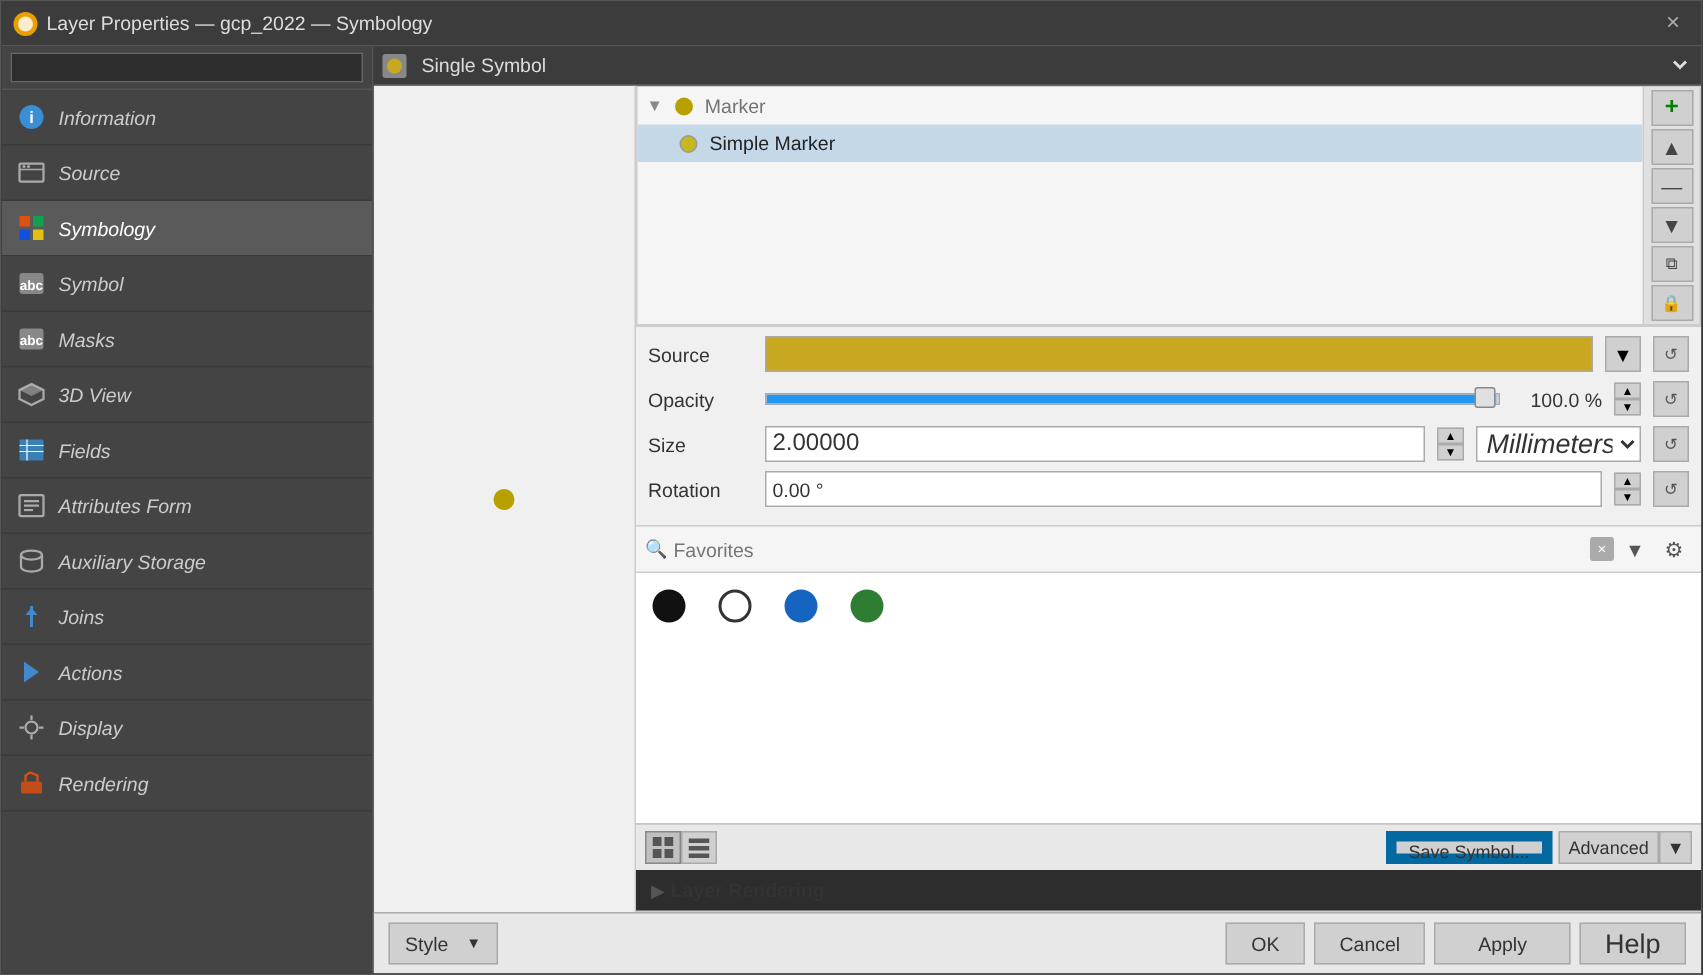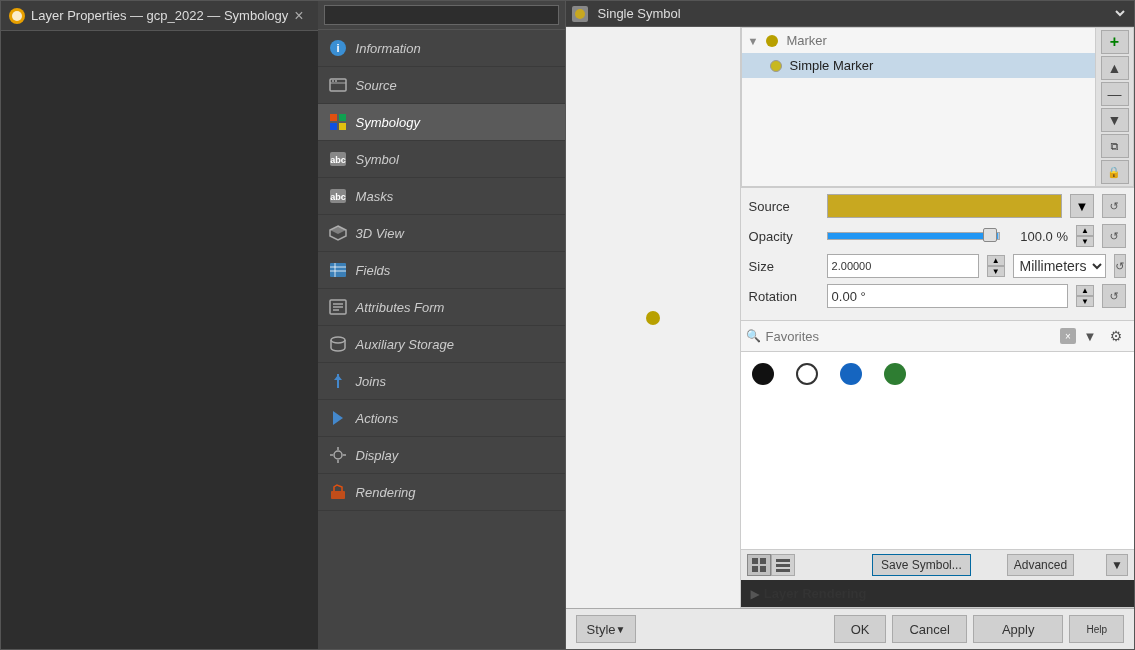--- a/index.html
+++ b/index.html
@@ -1,18 +1,18 @@
 <!DOCTYPE html>
 <html><head>
   <meta charset="utf-8">
   <style>
     * { box-sizing: border-box; margin: 0; padding: 0; }
     body { font-family: 'Segoe UI', Arial, sans-serif; font-size: 13px; background: #3c3c3c; width: 1135px; height: 650px; overflow: hidden; }
 
-    .window { width: 1135px; height: 650px; background: #2d2d2d; display: flex; flex-direction: row; border: 1px solid #555; }
+    .window { width: 1135px; height: 650px; background: #2d2d2d; display: flex; flex-direction: column; border: 1px solid #555; }
 
     .titlebar { background: #3c3c3c; height: 30px; display: flex; align-items: center; padding: 0 8px; justify-content: space-between; border-bottom: 1px solid #555; flex-shrink: 0; }
     .titlebar-left { display: flex; align-items: center; gap: 6px; }
     .titlebar-icon { width: 16px; height: 16px; background: #e8a000; border-radius: 50%; display: flex; align-items: center; justify-content: center; }
     .titlebar-title { color: #ddd; font-size: 13px; }
     .titlebar-close { color: #aaa; font-size: 16px; cursor: pointer; padding: 2px 6px; }
 
     .content { display: flex; flex: 1; overflow: hidden; }
 
     
@@ -30,52 +30,52 @@
     .top-dropdown { flex: 1; background: #3c3c3c; border: none; color: #ddd; font-size: 13px; outline: none; }
     .symbol-layer-item { display: flex; align-items: center; gap: 4px; padding: 3px 4px; cursor: pointer; }
     .symbol-layer-item.selected { background: #c5d8e8; }
     .sym-btn { width: 28px; height: 24px; background: #d0d0d0; border: 1px solid #aaa; display: flex; align-items: center; justify-content: center; cursor: pointer; font-size: 14px; color: #444; }
 
     .prop-row { display: flex; align-items: center; margin-bottom: 6px; gap: 8px; }
     .prop-label { width: 70px; font-size: 13px; color: #333; flex-shrink: 0; }
     .color-swatch { flex: 1; height: 24px; background: #c8a820; border: 1px solid #aaa; cursor: pointer; }
     .color-dropdown { width: 24px; height: 24px; background: #d0d0d0; border: 1px solid #aaa; display: flex; align-items: center; justify-content: center; cursor: pointer; }
 
-    .size-input { flex: 1; height: 24px; border: 1px solid #aaa; background: white; padding: 2px 4px; font-size: 11px; color: #333; }
-    .unit-select { width: 110px; height: 24px; border: 1px solid #aaa; background: white; font-size: 14px; color: #333; padding: 0 2px; }
+    .size-input { flex: 1; height: 24px; border: 1px solid #aaa; background: white; padding: 2px 4px; font-size: 16px; color: #333; }
+    .unit-select { width: 110px; height: 24px; border: 1px solid #aaa; background: white; font-size: 18px; color: #333; padding: 0 2px; font-style: italic; }
 
     .rotation-input { flex: 1; height: 24px; border: 1px solid #aaa; background: white; padding: 2px 4px; font-size: 13px; color: #333; }
 
     
     .favorites-bar { display: flex; align-items: center; gap: 4px; padding: 3px 6px; background: #f5f5f5; border-top: 1px solid #ccc; border-bottom: 1px solid #ccc; flex-shrink: 0; }
     .favorites-search-icon { color: #888; font-size: 12px; }
     .favorites-input { flex: 1; border: none; background: transparent; font-size: 13px; color: #333; outline: none; }
     .favorites-clear { width: 16px; height: 16px; background: #aaa; border-radius: 2px; display: flex; align-items: center; justify-content: center; color: white; font-size: 10px; cursor: pointer; }
     .favorites-dropdown { width: 20px; height: 20px; display: flex; align-items: center; justify-content: center; cursor: pointer; color: #555; }
     .favorites-settings { width: 24px; height: 24px; display: flex; align-items: center; justify-content: center; cursor: pointer; color: #555; font-size: 14px; }
     .view-btn { width: 24px; height: 22px; background: #d0d0d0; border: 1px solid #aaa; display: flex; align-items: center; justify-content: center; cursor: pointer; font-size: 12px; color: #444; }
     .view-btn.active { background: #c0c0c0; border-color: #888; }
-    .save-symbol-btn { margin-left: auto; margin-right: 4px; height: 22px; background: #d0d0d0; border: 1px solid #0369a1; padding: 0 8px; cursor: pointer; font-size: 12px; color: #333; }
-    .advanced-btn { height: 22px; background: #d0d0d0; border: 1px solid #aaa; padding: 0 6px; cursor: pointer; font-size: 12px; color: #333; display: flex; align-items: center; gap: 2px; margin-left: 32px; }
+    .save-symbol-btn { margin-left: auto; margin-right: 4px; height: 22px; background: #d0d0d0; border: 7px solid #0369a1; padding: 0 8px; cursor: pointer; font-size: 12px; color: #333; }
+    .advanced-btn { height: 22px; background: #d0d0d0; border: 1px solid #aaa; padding: 0 6px; cursor: pointer; font-size: 12px; color: #333; display: flex; align-items: center; gap: 2px; }
     .view-toggle-row { display: flex; align-items: center; width: 100%; }
 
     
     .layer-rendering { padding: 6px 10px; display: flex; align-items: center; gap: 4px; border-bottom: 1px solid #ccc; }
     .expand-arrow { color: #555; font-size: 12px; }
     .layer-rendering-label { font-size: 13px; font-weight: bold; color: #333; }
 
     
     .dialog-footer { display: flex; align-items: center; padding: 6px 10px; background: #e8e8e8; border-top: 1px solid #aaa; gap: 6px; }
-    .style-btn { height: 28px; background: #d0d0d0; border: 1px solid #aaa; padding: 0 10px; cursor: pointer; font-size: 13px; color: #333; display: flex; align-items: center; gap: 0; }
+    .style-btn { height: 28px; background: #d0d0d0; border: 1px solid #aaa; padding: 0 10px; cursor: pointer; font-size: 13px; color: #333; display: flex; align-items: center; gap: 12px; }
     .style-arrow { font-size: 10px; }
     .spacer { flex: 1; }
     .ok-btn { height: 28px; background: #d0d0d0; border: 1px solid #aaa; padding: 0 16px; cursor: pointer; font-size: 13px; color: #333; }
     .cancel-btn { height: 28px; background: #d0d0d0; border: 1px solid #aaa; padding: 0 16px; cursor: pointer; font-size: 13px; color: #333; }
     .apply-btn { height: 28px; background: #d0d0d0; border: 1px solid #aaa; padding: 0 28px; cursor: pointer; font-size: 13px; color: #333; }
-    .help-btn { height: 28px; background: #d0d0d0; border: 1px solid #aaa; padding: 0 16px; cursor: pointer; font-size: 10px; color: #333; }
+    .help-btn { height: 28px; background: #d0d0d0; border: 1px solid #aaa; padding: 0 16px; cursor: pointer; font-size: 18px; color: #333; }
 
     
     .main-inner { flex: 1; display: flex; flex-direction: column; overflow: hidden; }
 
     .symbol-editor { flex: 1; display: flex; overflow: hidden; }
     .tree-panel { flex: 1; background: #f5f5f5; overflow-y: auto; border: 1px solid #ccc; }
     .toolbar-panel { width: 38px; background: #e0e0e0; display: flex; flex-direction: column; align-items: center; padding: 2px; gap: 2px; border: 1px solid #ccc; border-left: none; }
 
     .props-panel { background: #f0f0f0; padding: 6px 8px; flex-shrink: 0; border-top: 1px solid #ccc; }
 

